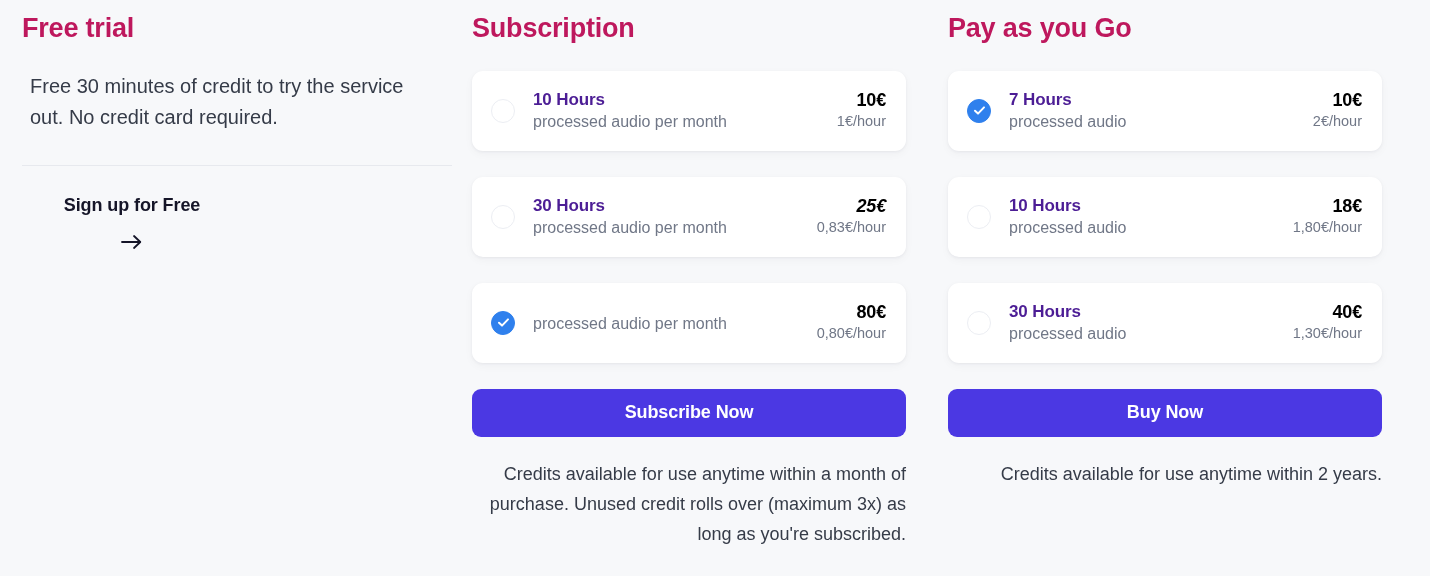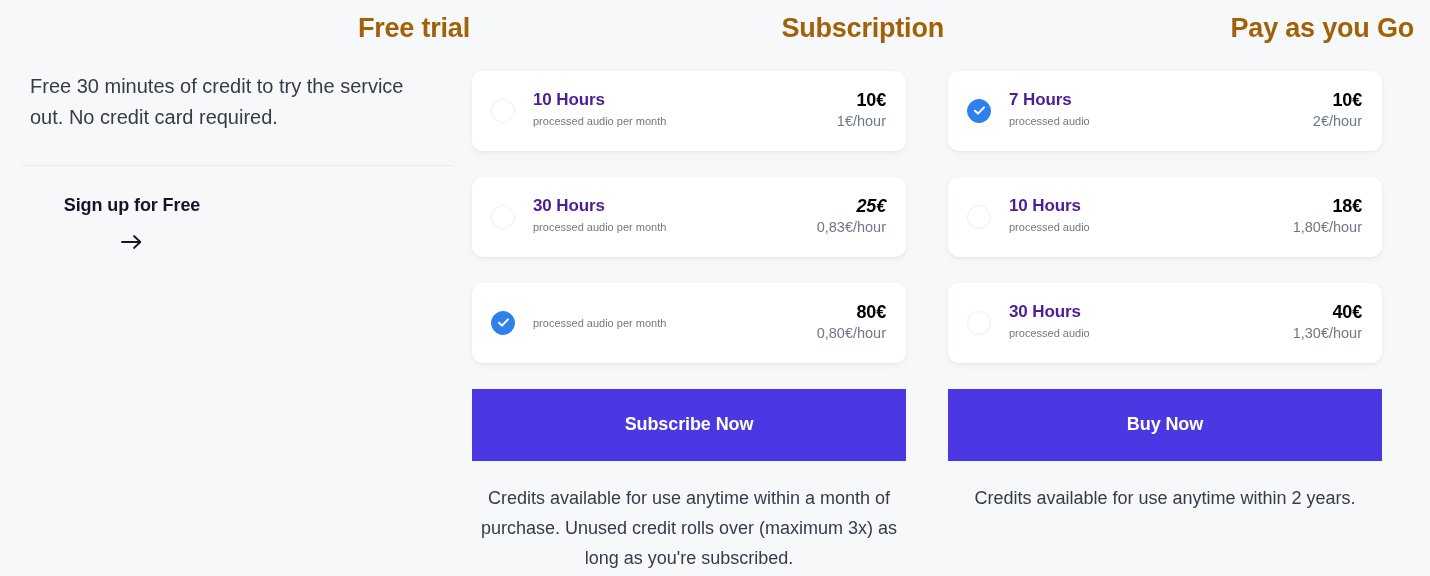--- a/index.html
+++ b/index.html
@@ -38,24 +38,23 @@
   }
   .col-payg {
     width: 470px;
     padding: 14px 0 0 4px;
   }
 
   .col-heading {
     font-size: 27px;
     font-weight: bold;
     letter-spacing: -0.2px;
-    color: #a16207;
+    color: #be185d;
     margin: 0 0 27px 0;
     line-height: 1.1;
-    text-align: right;
   }
 
   
   .free-desc {
     font-size: 20px;
     line-height: 31px;
     color: #353b48;
     margin: 8px;
     width: 400px;
   }
@@ -137,21 +136,21 @@
     min-width: 0;
   }
   .opt-title {
     font-size: 17px;
     font-weight: bold;
     color: #4c1d95;
     line-height: 20px;
     letter-spacing: -0.1px;
   }
   .opt-sub {
-    font-size: 11px;
+    font-size: 16px;
     color: #707787;
     line-height: 19px;
     margin-top: 2px;
   }
 
   .opt-price {
     flex: 0 0 auto;
     text-align: right;
   }
   .price-main {
@@ -165,40 +164,40 @@
     font-size: 14.5px;
     color: #707787;
     line-height: 19px;
     margin-top: 2px;
   }
 
   
   .cta {
     box-sizing: border-box;
     width: 434px;
-    height: 72px;
+    height: 48px;
     margin-top: 26px;
     border: none;
-    border-radius: 0;
+    border-radius: 9px;
     background: #4b38e3;
     color: #ffffff;
     font-family: "Liberation Sans", sans-serif;
     font-size: 18px;
     font-weight: bold;
     letter-spacing: -0.1px;
     cursor: pointer;
     display: flex;
     align-items: center;
     justify-content: center;
   }
 
   .note {
     width: 434px;
     margin-top: 22px;
-    text-align: center;
+    text-align: right;
     font-size: 18px;
     line-height: 30px;
     color: #353b48;
   }
 </style>
 </head>
 <body>
 
 <div class="page">
 

